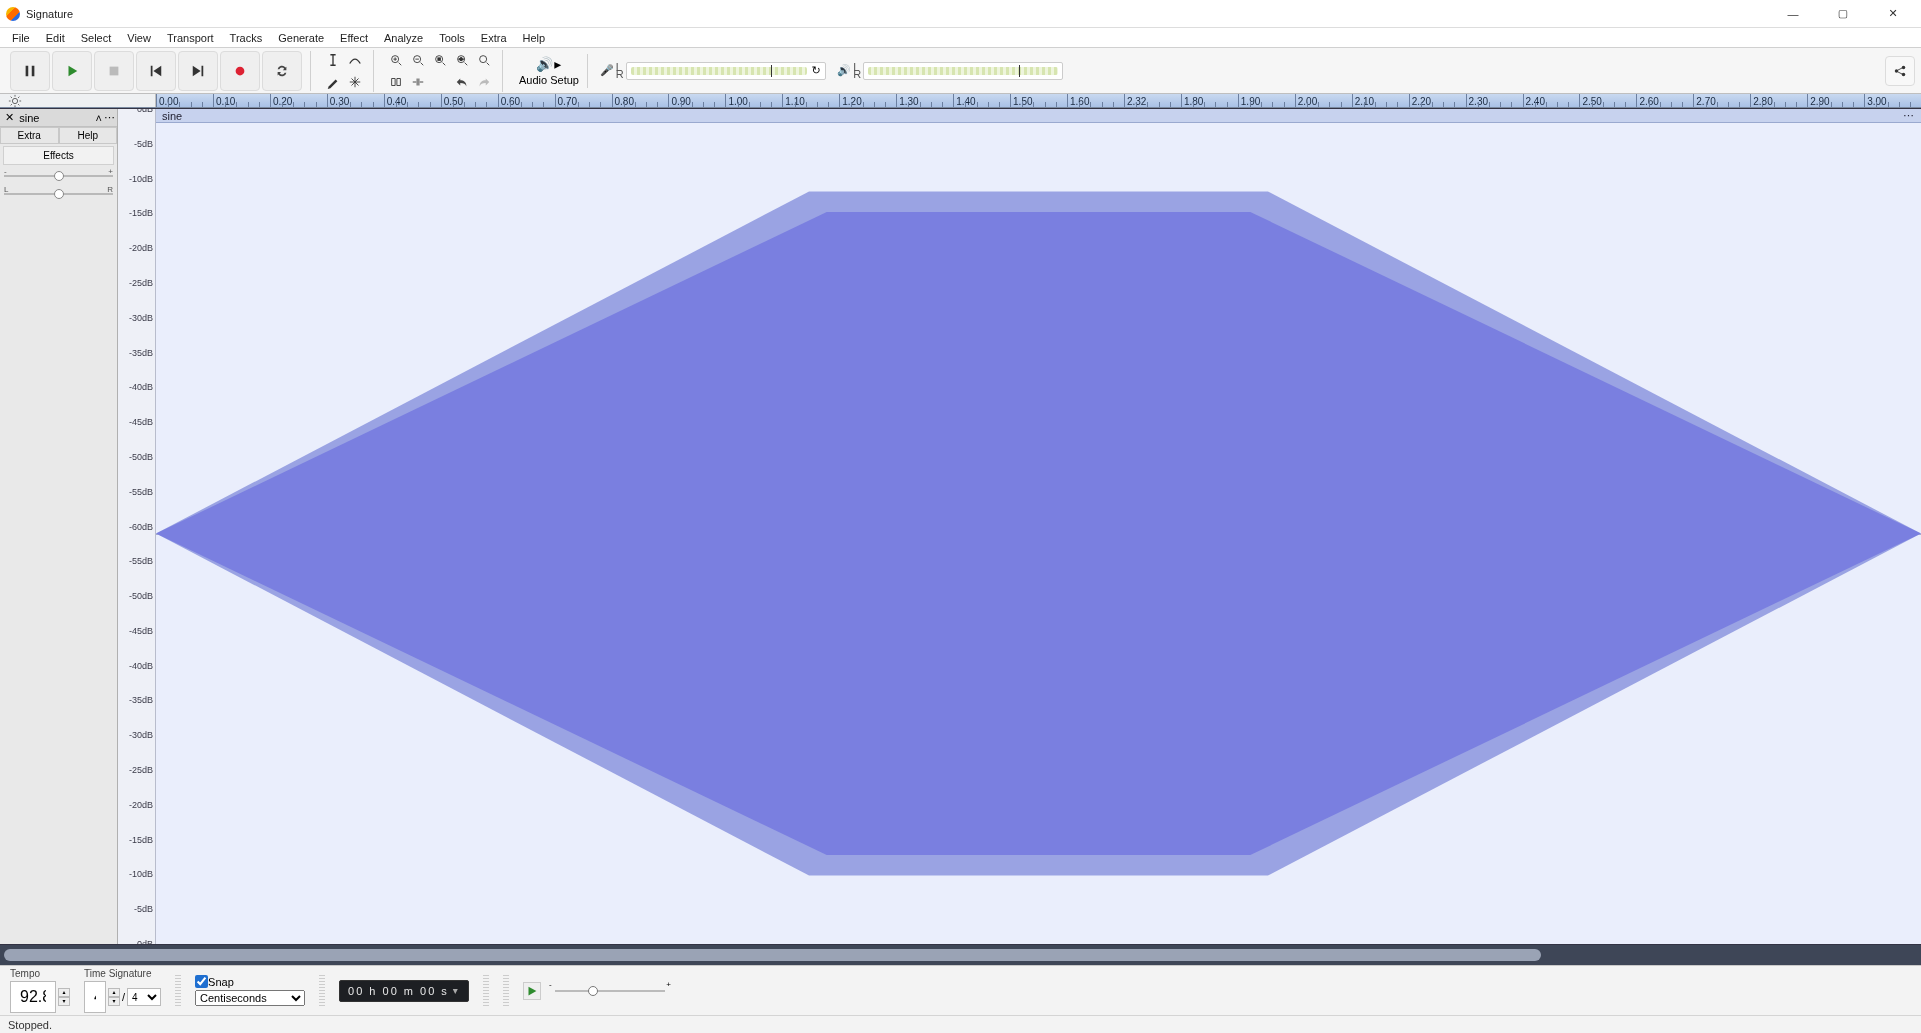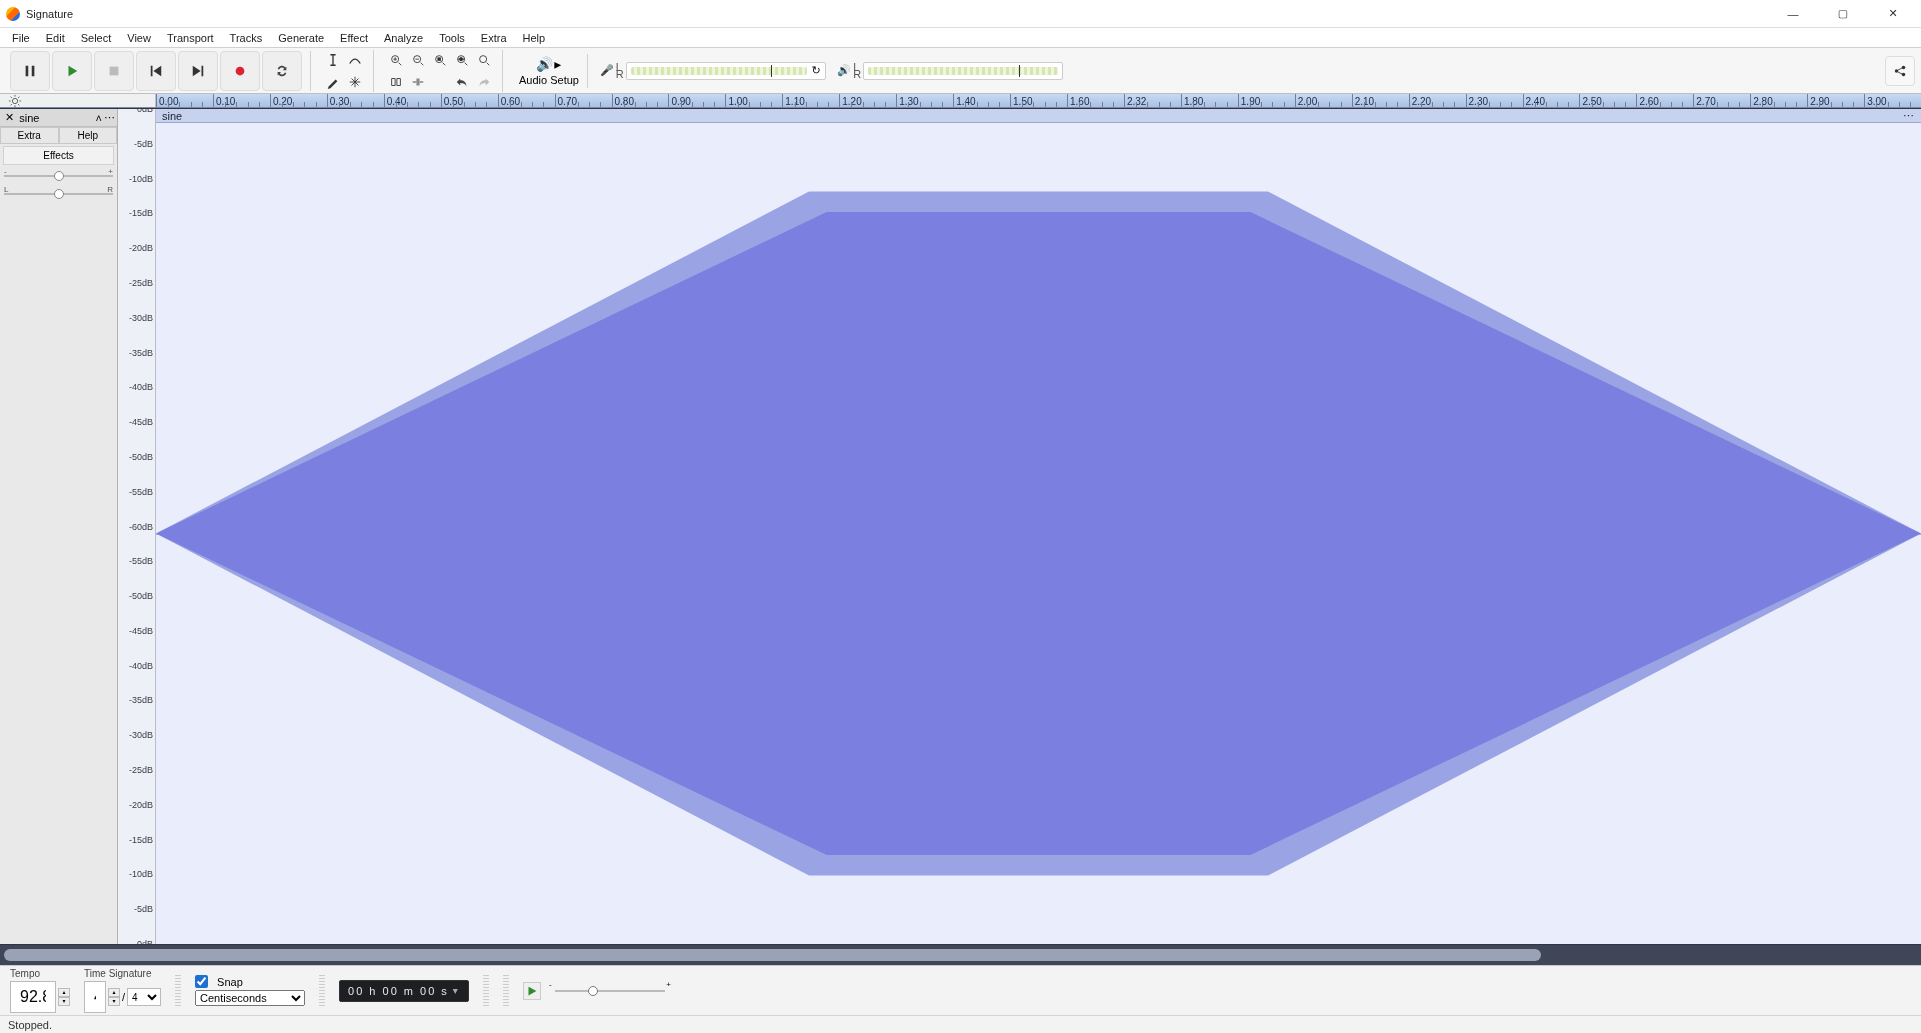--- a/index.html
+++ b/index.html
@@ -77,21 +77,21 @@
 
 .bottombar{height:50px;background:#f3f3f3;border-top:1px solid #c9c9c9;display:flex;align-items:center;padding:4px 10px;gap:14px;}
 .bb-col{display:flex;flex-direction:column;gap:2px;}
 .bb-label{font-size:10px;color:#444;}
 .bb-input{display:flex;align-items:center;gap:2px;}
 .bb-input input{width:46px;height:32px;border:1px solid #bbb;padding:0 9px;background:#fff;font-size:16px;}
 .bb-input .spin{width:12px;display:flex;flex-direction:column;}
 .bb-input .spin div{height:9px;border:1px solid #bbb;background:#eee;font-size:6px;text-align:center;line-height:7px;cursor:pointer;}
 .bb-input select{height:18px;border:1px solid #bbb;background:#fff;font-size:10px;}
 .snap-box{display:flex;flex-direction:column;gap:2px;}
-.snap-row{display:flex;align-items:center;gap:9px;}
+.snap-row{display:flex;align-items:center;gap:0;}
 .snap-row input[type=checkbox]{accent-color:#1f6fd0;}
 .grip{width:6px;height:32px;background:repeating-linear-gradient(#ccc 0 1px,transparent 1px 3px);cursor:grab;}
 .timecounter{background:#1d1f23;color:#e8e8e8;font-family:"Consolas",monospace;font-size:22px;letter-spacing:2px;padding:4px 8px;border:1px solid #333;border-radius:2px;display:flex;align-items:center;gap:4px;}
 .timecounter .dd{font-size:10px;color:#aaa;cursor:pointer;}
 .sel-col{display:flex;flex-direction:column;gap:2px;}
 .sel-row{display:flex;align-items:center;gap:4px;}
 .sel-counter{background:#1d1f23;color:#e8e8e8;font-family:"Consolas",monospace;font-size:10px;letter-spacing:1px;padding:1px 4px;border:1px solid #333;width:150px;}
 .play-mini{width:18px;height:18px;background:#efefef;border:1px solid #ccc;display:flex;align-items:center;justify-content:center;cursor:pointer;}
 .speed-slider{width:110px;height:14px;position:relative;}
 .speed-slider .rail{position:absolute;top:6px;left:0;right:0;height:2px;background:#bbb;}

